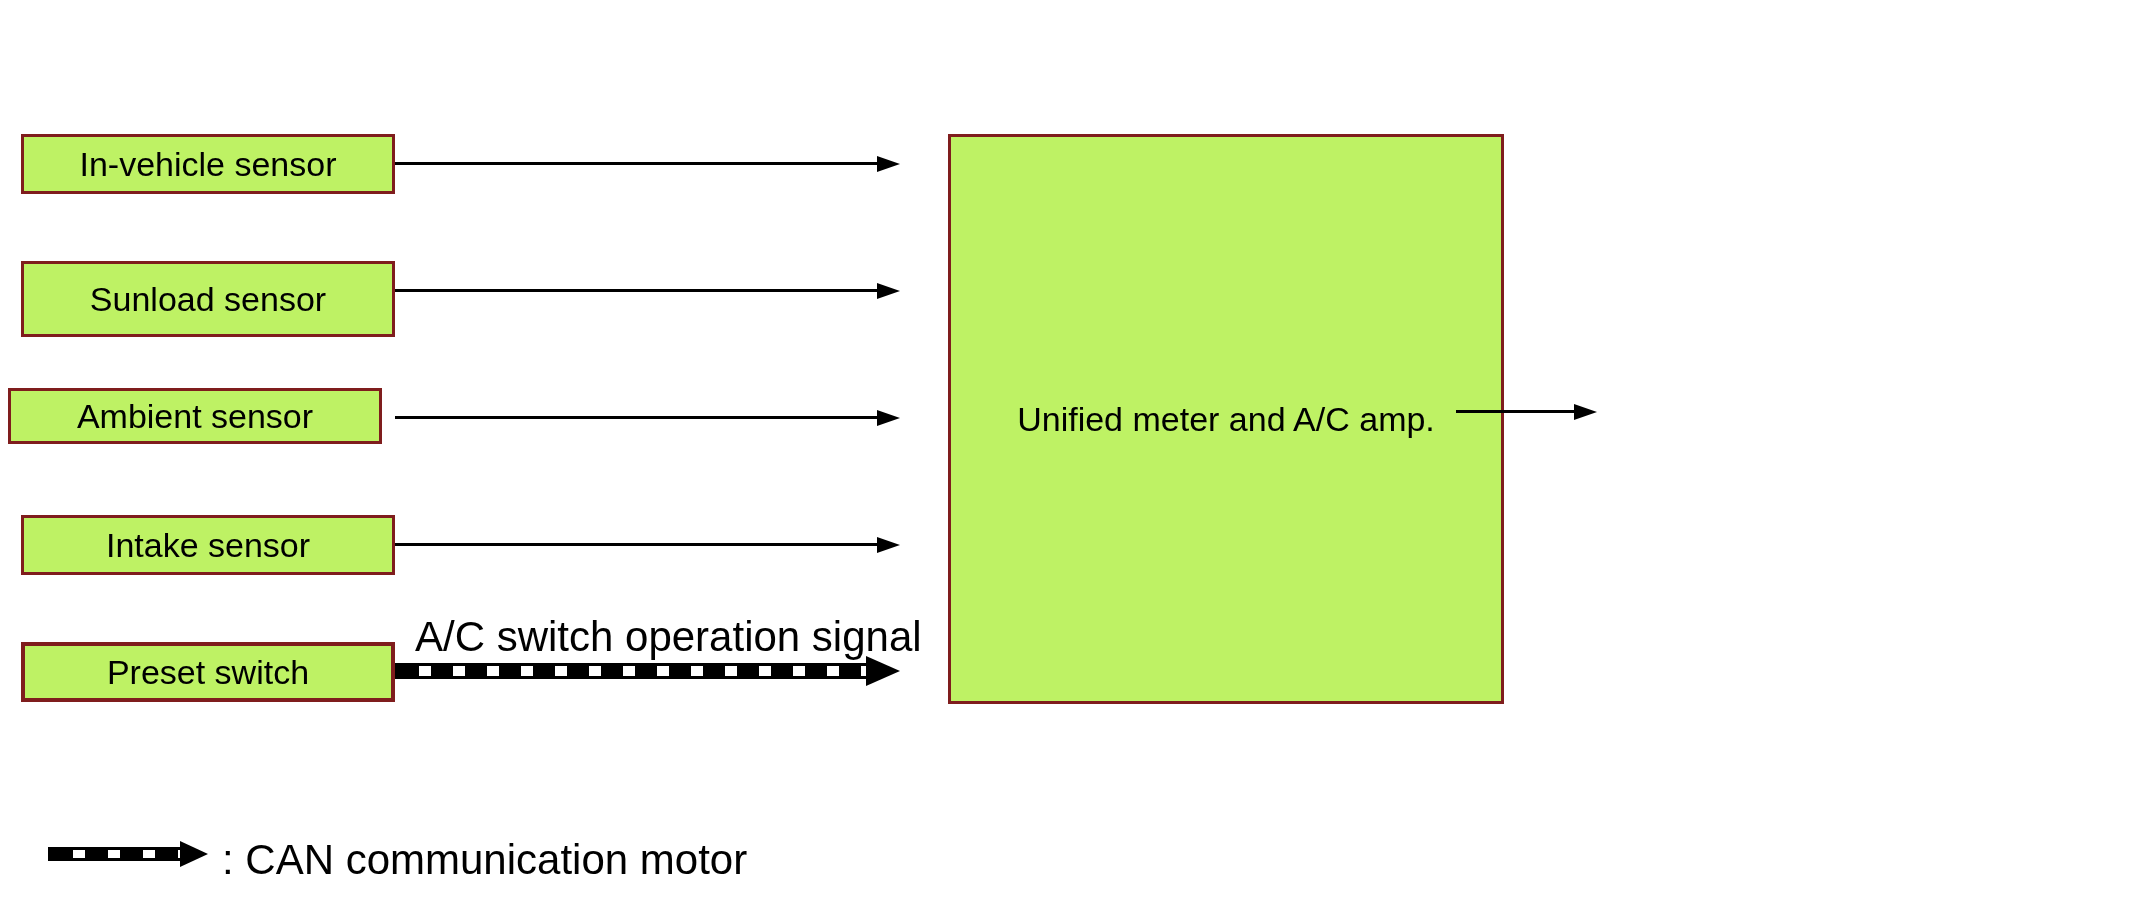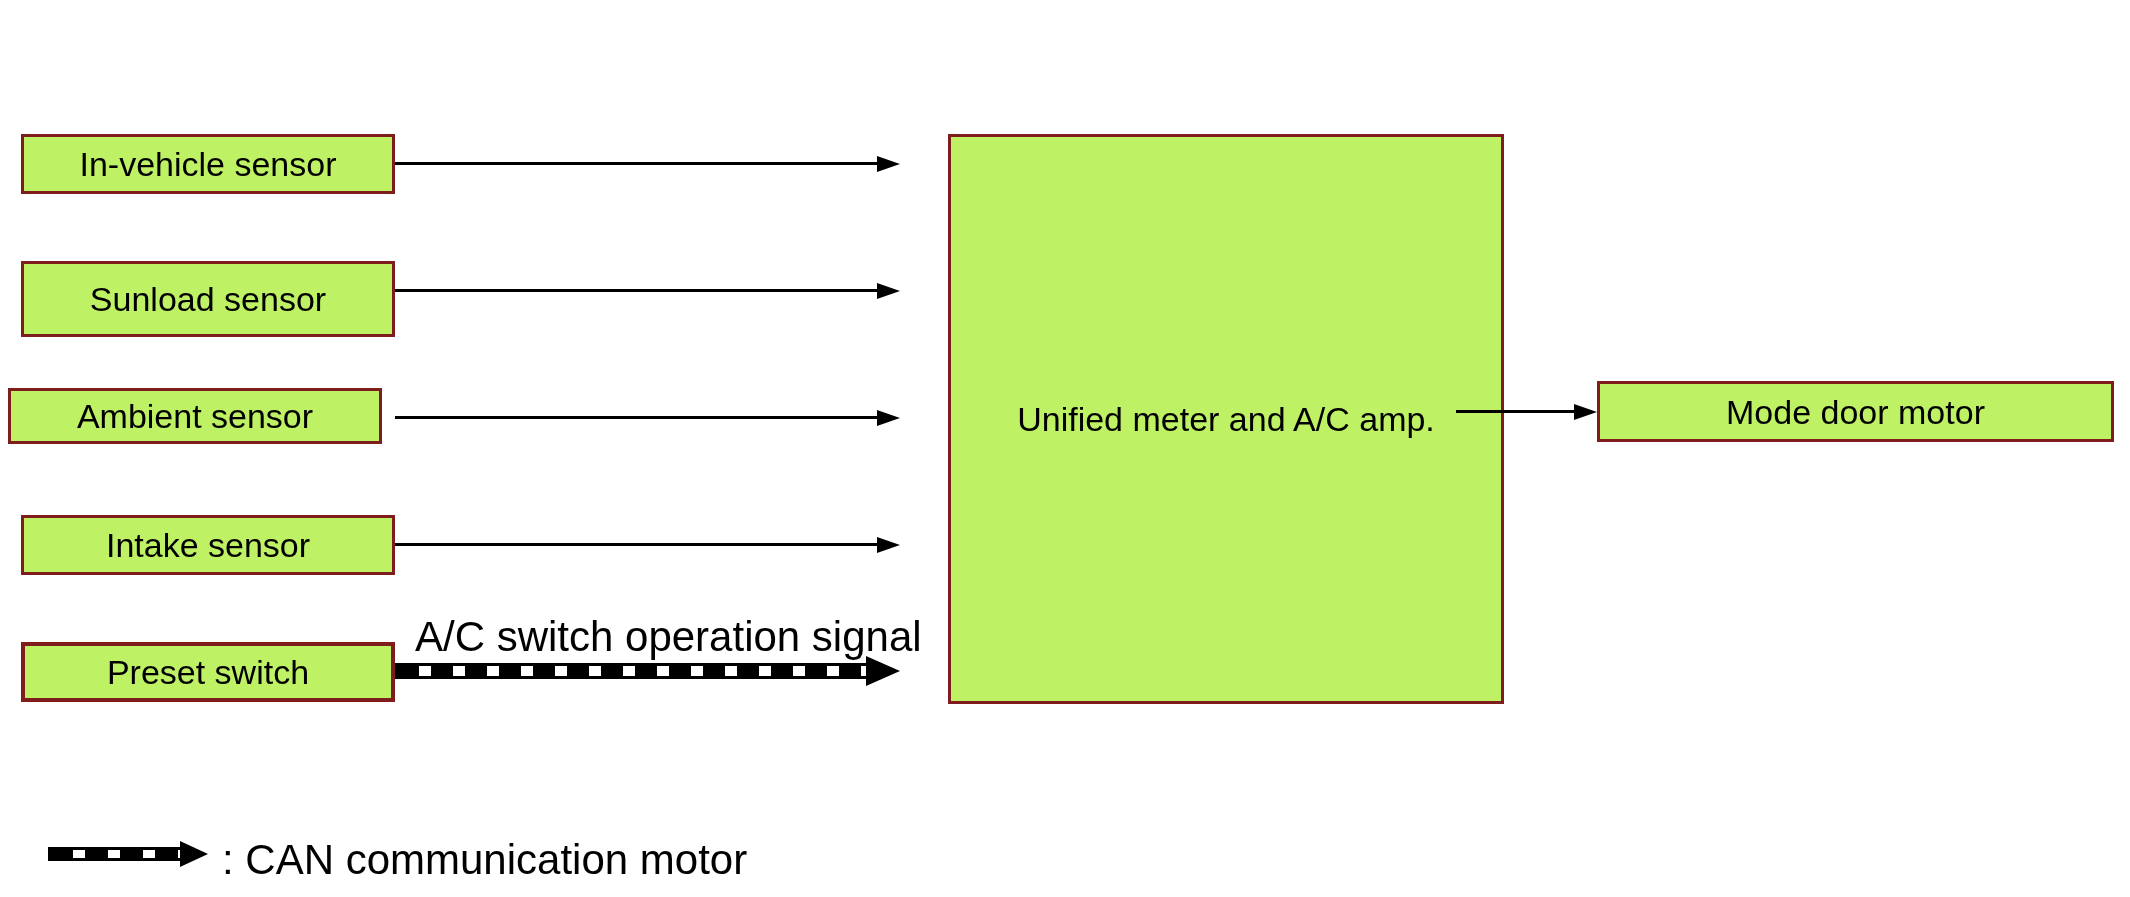--- a/index.html
+++ b/index.html
@@ -127,23 +127,20 @@
   </div>
 
   <div class="box" style="left:21px; top:515px; width:374px; height:60px;">
     <span>Intake sensor</span>
   </div>
 
   <div class="box" style="left:900px; top:134px; width:556px; height:570px;margin-left:48px;">
     <span>Unified meter and A/C amp.</span>
   </div>
 
-  <div class="box" style="left:1597px; top:381px; width:517px; height:61px;">
-    <span>Mode door motor</span>
-  </div>
 
   <div class="sarrow" style="left:395px; top:156px; width:505px;">
     <div class="line"></div>
     <div class="head"></div>
   </div>
 
   <div class="sarrow" style="left:395px; top:283px; width:505px;">
     <div class="line"></div>
     <div class="head"></div>
   </div>

